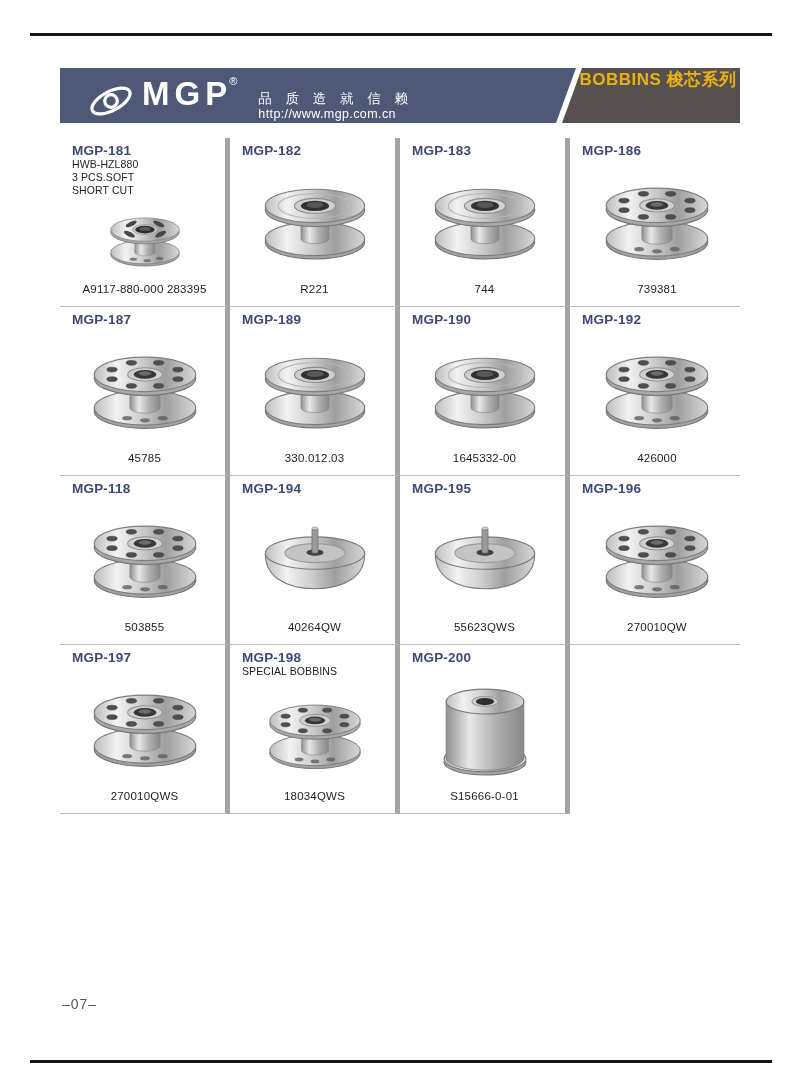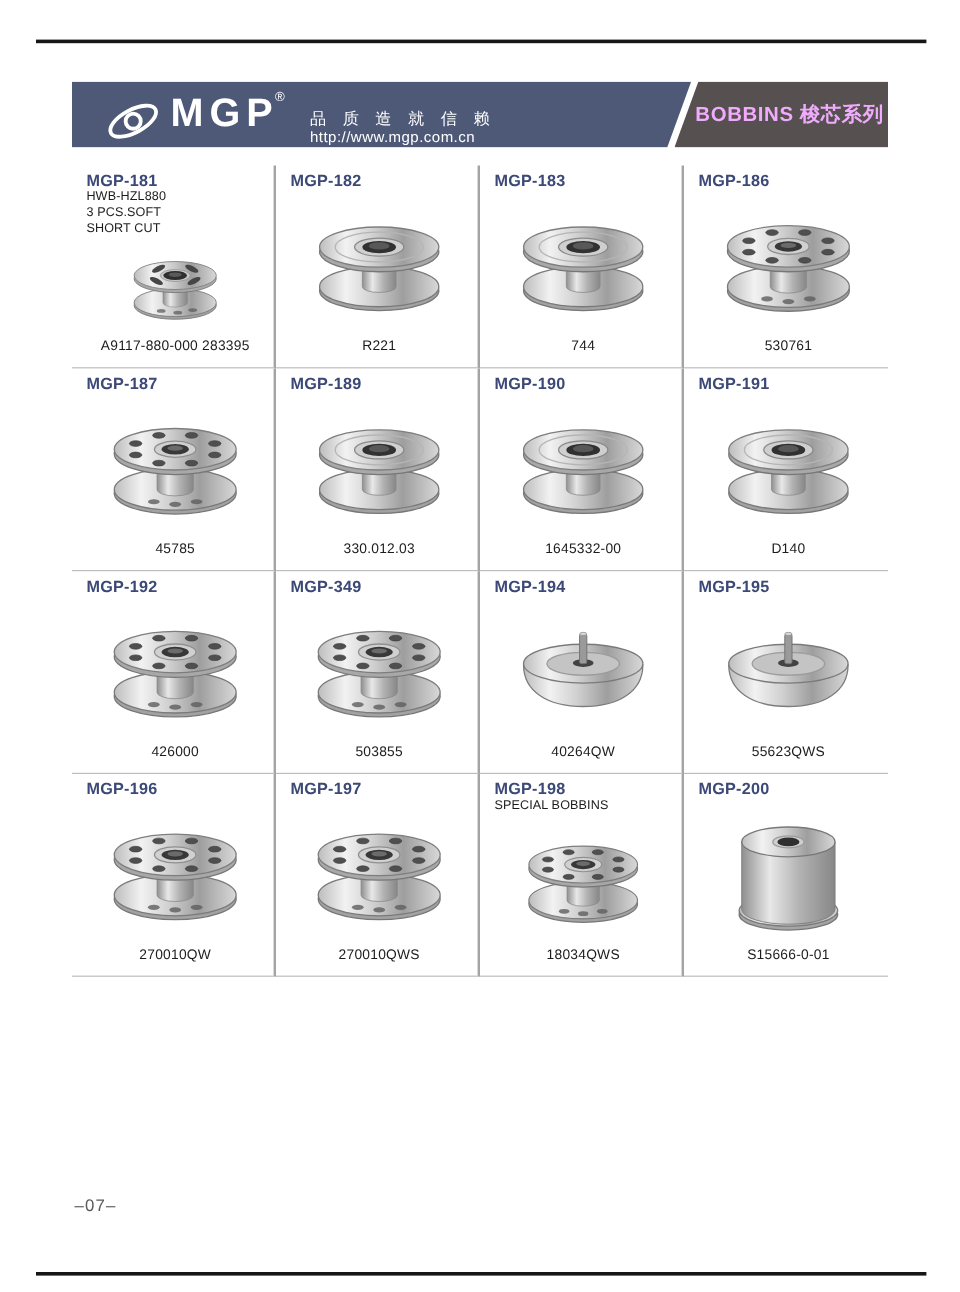--- a/index.html
+++ b/index.html
@@ -9,36 +9,36 @@
   .rule.top{top:33px;}
   .rule.bottom{top:1060px;}
 
   
   .header{position:absolute;left:60px;top:68px;width:680px;height:55px;}
   .band-left{position:absolute;left:0;top:0;width:516px;height:100%;background:#4d5977;
              clip-path:polygon(0 0,100% 0,calc(100% - 20px) 100%,0 100%);
              display:flex;align-items:flex-end;padding-left:26px;box-sizing:border-box;color:#fff;}
   .band-right{position:absolute;right:0;top:0;width:178px;height:100%;background:#565150;
               clip-path:polygon(20px 0,100% 0,100% 100%,0 100%);
-              display:flex;align-items:center;justify-content:center;color:#f0abfc;}
+              display:flex;justify-content:center;color:#eab308;}
   .series-title{font-size:17px;font-weight:bold;letter-spacing:.5px;padding-left:14px;white-space:nowrap;}
   .logo{display:flex;align-items:flex-start;}
   .logo-orbit{margin-right:6px;margin-top:2px;}
   .logo-text{font-size:33px;font-weight:bold;letter-spacing:5px;line-height:1;}
   .logo-reg{font-size:11px;vertical-align:top;position:relative;top:-2px;left:-3px;}
   .tag-block{margin-left:18px;line-height:1.25;margin-top:38px;}
   .tagline{font-size:13.5px;letter-spacing:5px;white-space:nowrap;}
   .url{font-size:12.5px;letter-spacing:.4px;}
 
   
   .grid{position:absolute;left:60px;top:138px;width:680px;
         display:grid;grid-template-columns:repeat(4,1fr);grid-auto-rows:169px;}
   .cell{position:relative;box-sizing:border-box;display:flex;flex-direction:column;
         border-bottom:1px solid #bdbdbd;padding:5px 8px 0 12px;}
-  .cell:not(:nth-child(4n)){border-right:2px solid #a3a3a3;}
+  .cell:not(:nth-child(4n)){border-right:5px solid #a3a3a3;}
   .model{color:#3c4977;font-weight:bold;font-size:13.5px;letter-spacing:.2px;}
   .notes{font-size:10.5px;color:#1c1c1c;line-height:1.25;letter-spacing:.1px;}
   .photo{flex:1;min-height:0;display:flex;align-items:center;justify-content:center;padding:2px 0;}
   .photo svg{width:100%;height:100%;max-width:132px;}
   .pn{text-align:center;font-size:11.5px;color:#1c1c1c;padding-bottom:11px;letter-spacing:.2px;white-space:nowrap;}
 
   .pageno{position:absolute;left:62px;top:996px;font-size:14px;color:#5a5a5a;letter-spacing:1px;}
   .defs-holder{position:absolute;width:0;height:0;overflow:hidden;}
 </style>
 </head>
@@ -202,21 +202,21 @@
 
 
     <div class="cell">
       <div class="model">MGP-186</div>
       <div class="notes"></div>
       <div class="photo">
         <svg viewBox="0 0 120 112" preserveAspectRatio="xMidYMid meet">
             <use href="#sym-bobbin-holes"></use>
           </svg>
       </div>
-      <div class="pn">530761</div>
+      <div class="pn">739381</div>
     </div>
 
     <div class="cell">
       <div class="model">MGP-187</div>
       <div class="notes"></div>
       <div class="photo">
         <svg viewBox="0 0 120 112" preserveAspectRatio="xMidYMid meet">
             <use href="#sym-bobbin-holes"></use>
           </svg>
       </div>
@@ -239,44 +239,34 @@
       <div class="model">MGP-190</div>
       <div class="notes"></div>
       <div class="photo">
         <svg viewBox="0 0 120 112" preserveAspectRatio="xMidYMid meet">
             <use href="#sym-bobbin-smooth"></use>
           </svg>
       </div>
       <div class="pn">1645332-00</div>
     </div>
 
-    <div class="cell">
-      <div class="model">MGP-191</div>
-      <div class="notes"></div>
-      <div class="photo">
-        <svg viewBox="0 0 120 112" preserveAspectRatio="xMidYMid meet">
-            <use href="#sym-bobbin-smooth"></use>
-          </svg>
-      </div>
-      <div class="pn">D140</div>
-    </div>
 
     <div class="cell">
       <div class="model">MGP-192</div>
       <div class="notes"></div>
       <div class="photo">
         <svg viewBox="0 0 120 112" preserveAspectRatio="xMidYMid meet">
             <use href="#sym-bobbin-holes"></use>
           </svg>
       </div>
       <div class="pn">426000</div>
     </div>
 
     <div class="cell">
-      <div class="model">MGP-349</div>
+      <div class="model">MGP-118</div>
       <div class="notes"></div>
       <div class="photo">
         <svg viewBox="0 0 120 112" preserveAspectRatio="xMidYMid meet">
             <use href="#sym-bobbin-holes"></use>
           </svg>
       </div>
       <div class="pn">503855</div>
     </div>
 
     <div class="cell">

